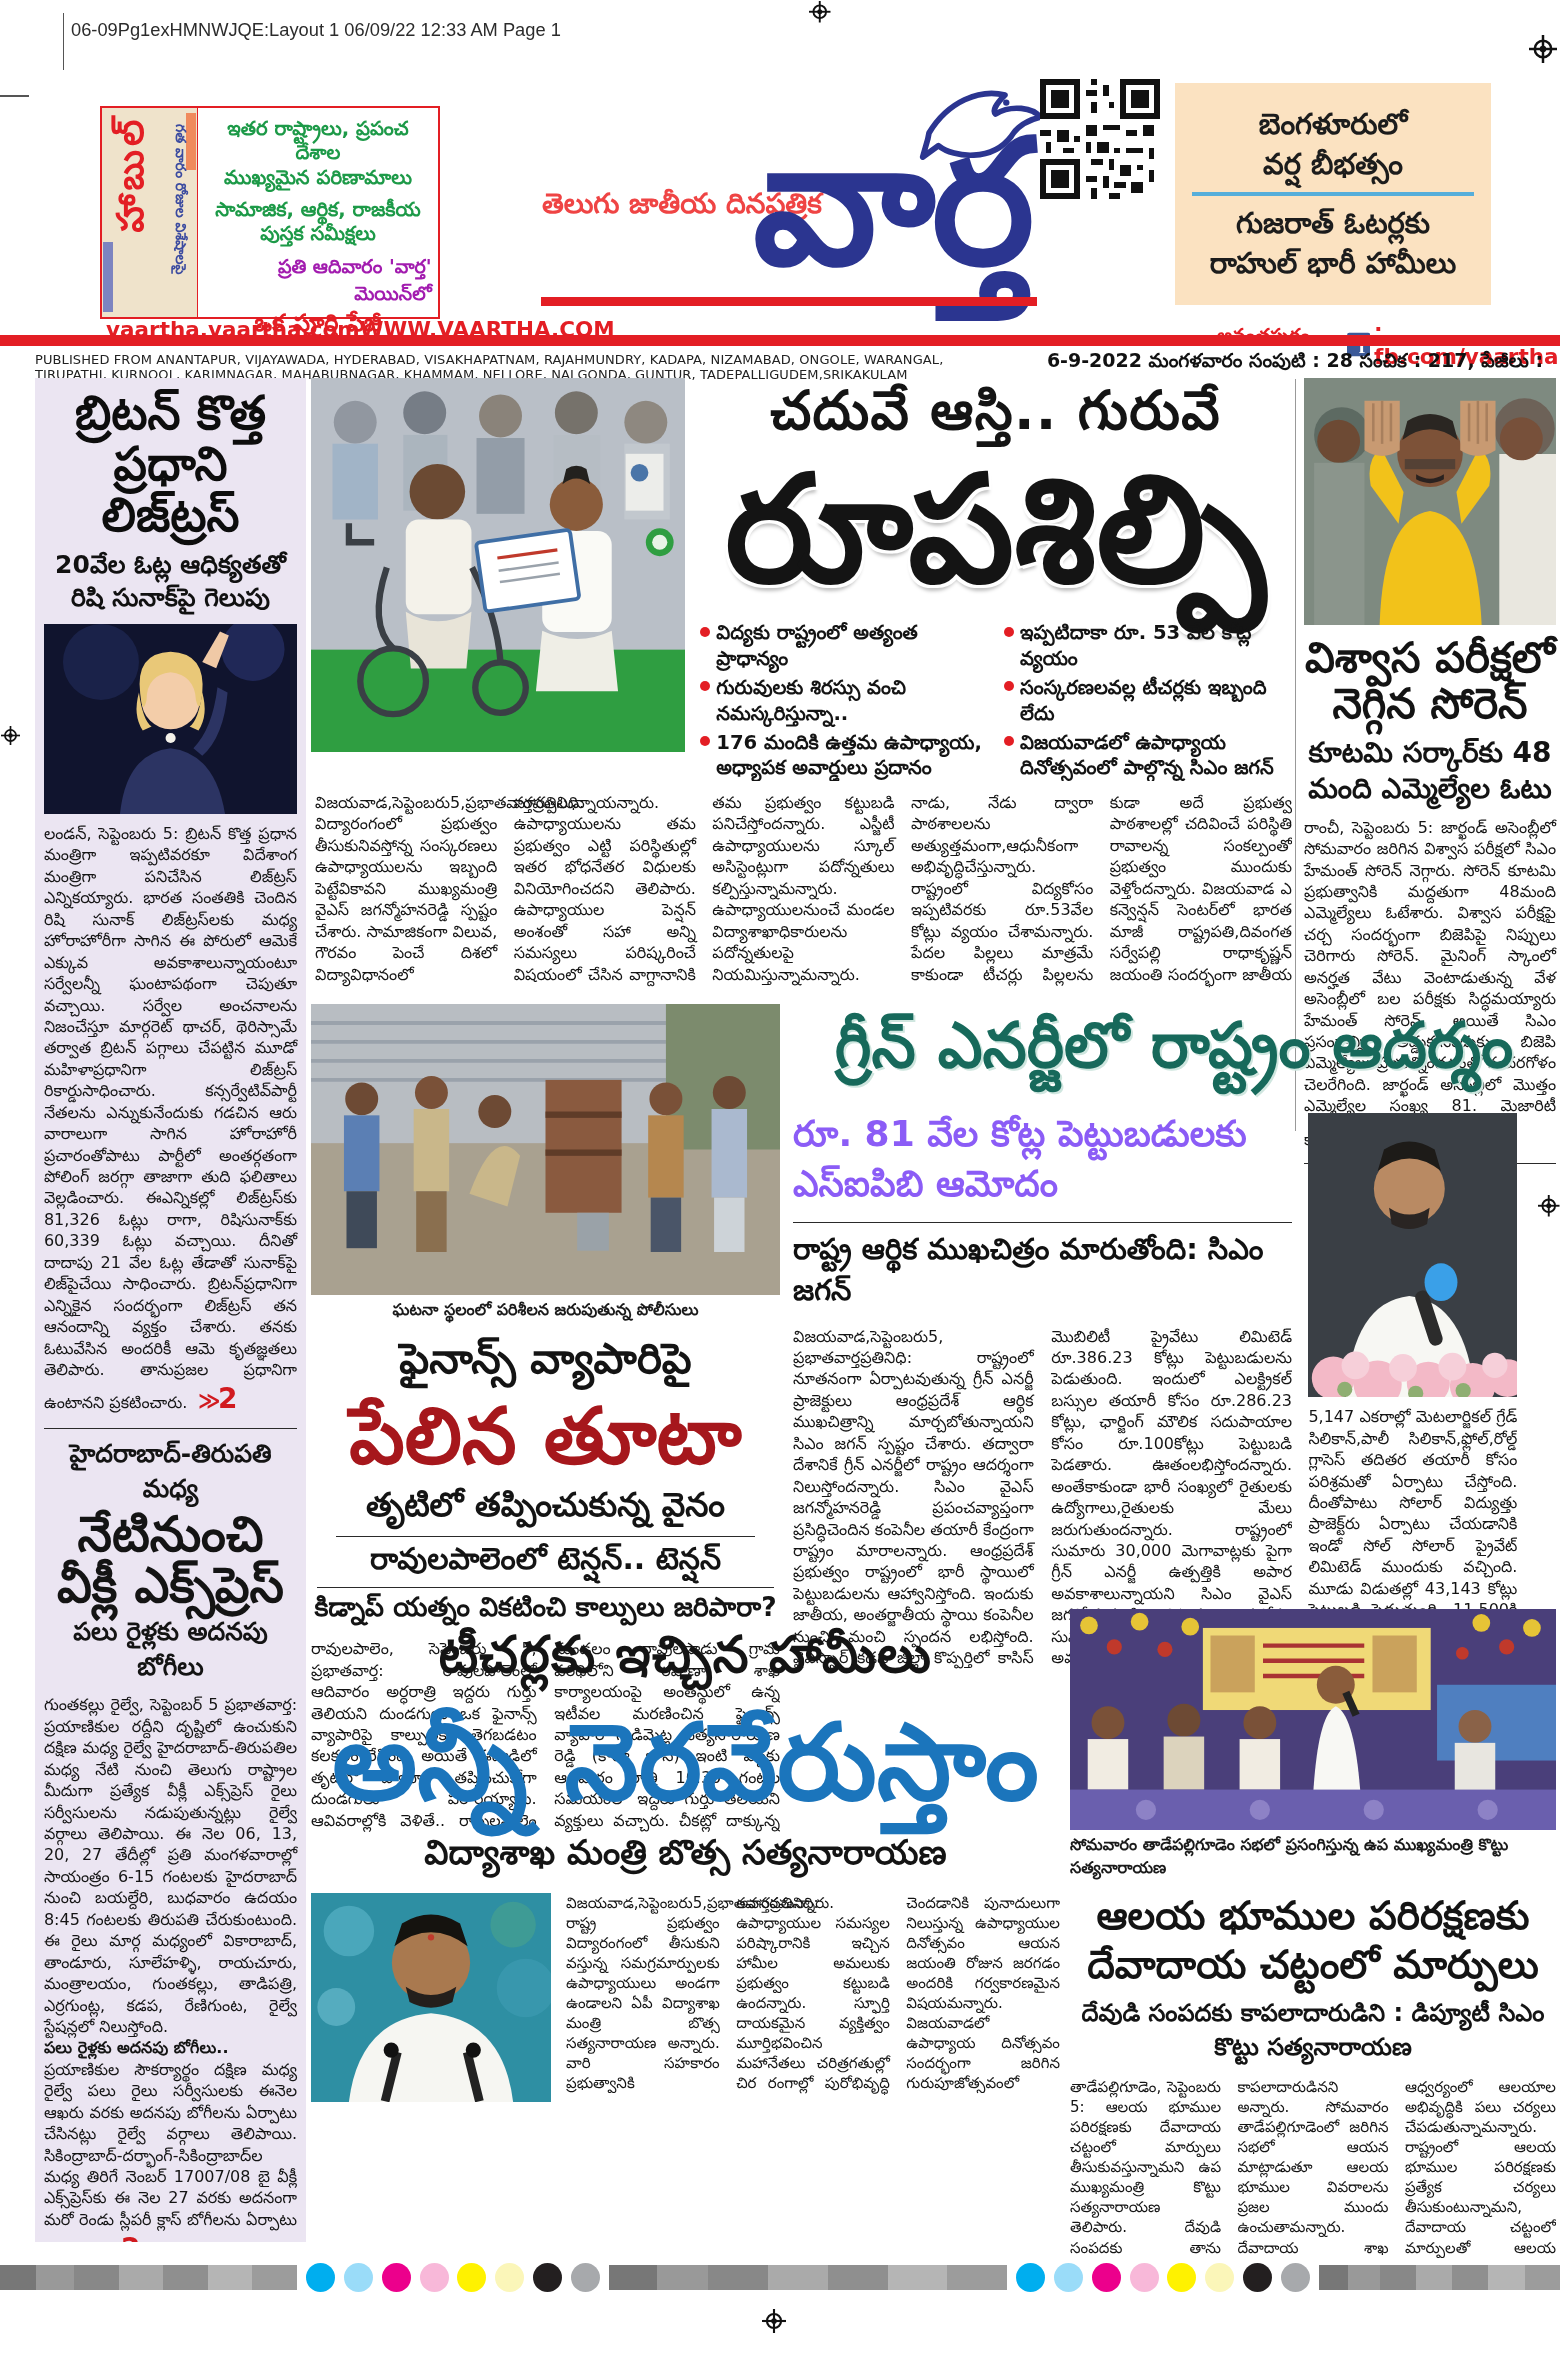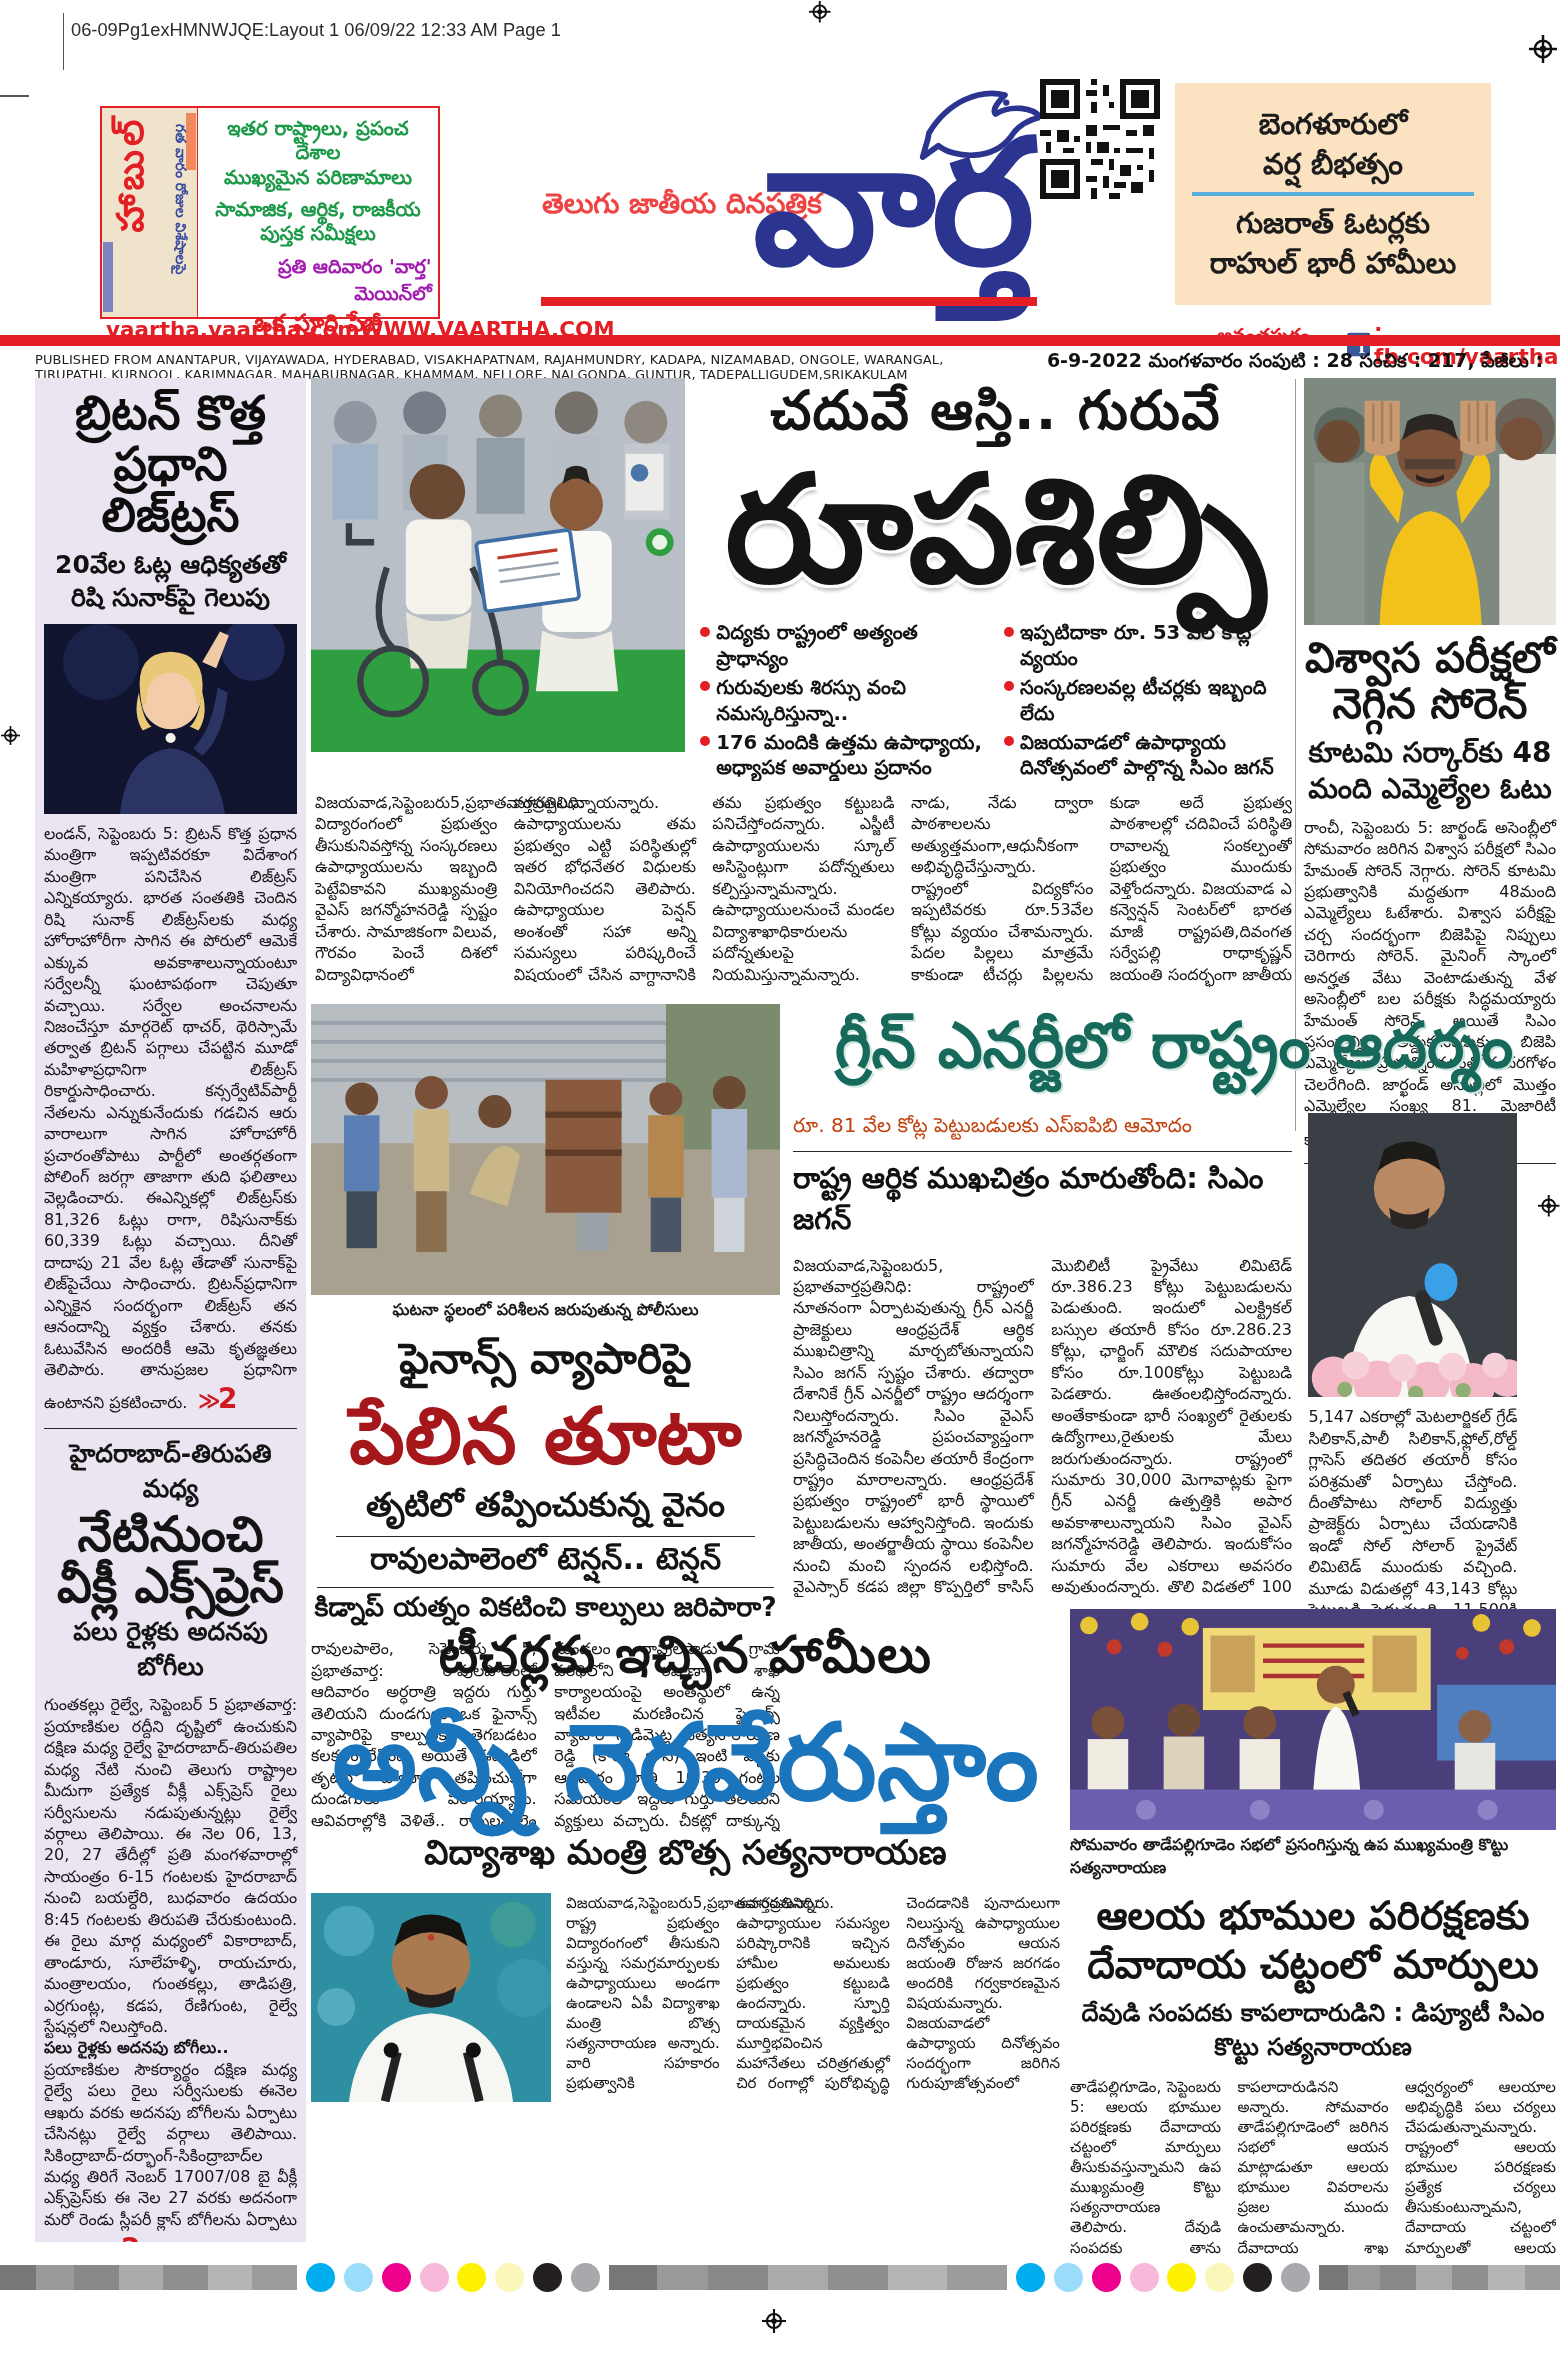--- a/index.html
+++ b/index.html
@@ -61,21 +61,21 @@
   
   .soren-h{font-size:42px;font-weight:bold;line-height:1.1;}
   .soren-sh{font-size:28px;font-weight:bold;line-height:1.3;margin-top:7.6px;}
   .fin-kick{font-size:42px;font-weight:bold;}
   .fin-h{font-size:78px;font-weight:bold;color:#a6171c;line-height:1;}
   .fin-sh1{font-size:33px;font-weight:bold;}
   .fin-sh2{font-size:30px;font-weight:bold;}
   .fin-sh3{font-size:26.6px;font-weight:bold;}
   .green-h{font-size:63px;font-weight:bold;color:#17695b;white-space:nowrap;
            text-shadow:1.9px 1.9px 0 #cfe6df;}
-  .green-sh1{font-size:20px;font-weight:normal;color:#c2410c;}
+  .green-sh1{font-size:36px;font-weight:bold;color:#8b5cf6;}
   .green-sh2{font-size:29px;font-weight:bold;color:#111;}
   .tea-kick{font-size:51px;font-weight:bold;letter-spacing:1.3px;}
   .tea-h{font-size:106px;font-weight:bold;color:#1b75bc;line-height:1;white-space:nowrap;}
   .tea-sh{font-size:34px;font-weight:bold;}
   .tem-h{font-size:39px;font-weight:bold;line-height:1.25;}
   .tem-sh{font-size:24px;font-weight:bold;}
   .fbchip{display:inline-flex;align-items:center;gap:3.8px;}
   .cmyk-row{display:flex;align-items:center;gap:8.9px;}
   .cmyk-dot{width:29px;height:29px;border-radius:50%;}
   .graybar{height:25px;background:linear-gradient(90deg,#777 0 12%,#999 12% 25%,#888 25% 40%,#aaa 40% 55%,#8f8f8f 55% 70%,#b5b5b5 70% 85%,#9c9c9c 85% 100%);}

